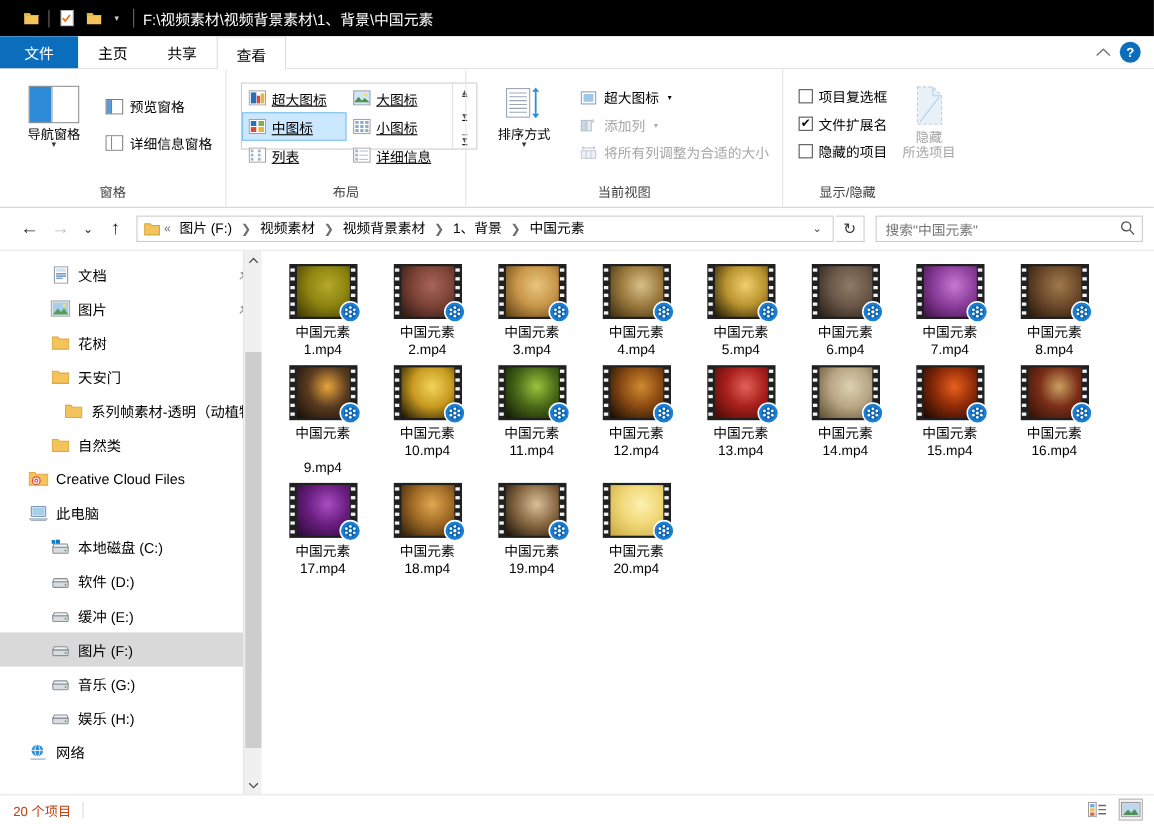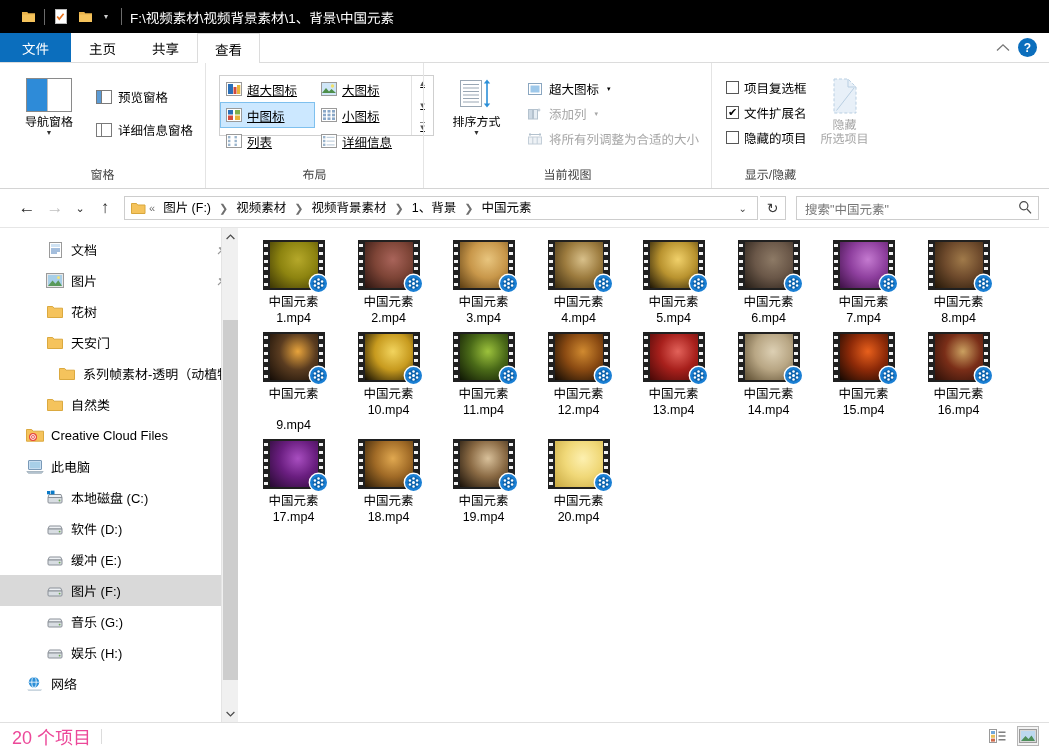--- a/index.html
+++ b/index.html
@@ -182,21 +182,21 @@
   .reel {
     position: absolute; right: -4px; bottom: -4px; width: 21px; height: 21px;
   }
   .tile .name { margin-top: 4px; font-size: 12.5px; line-height: 16px; text-align: center; color: #000; white-space: nowrap; }
 
   
   .statusbar {
     flex: 0 0 27px; height: 27px; border-top: 1px solid #e0e0e0; background: #fff;
     display: flex; align-items: center; padding: 0 10px 0 12px; gap: 10px;
   }
-  .status-text { font-size: 18px; color: #ec4899; }
+  .status-text { font-size: 12px; color: #c2410c; }
   .status-sep { width: 1px; height: 15px; background: #dcdcdc; }
   .status-right { margin-left: auto; display: flex; align-items: center; gap: 8px; }
   .viewbtn { width: 22px; height: 20px; display: flex; align-items: center; justify-content: center;
              border: 1px solid transparent; }
   .viewbtn.sel { border-color: #b6b6b6; background: #f2f2f2; }
 </style>
 </head>
 <body>
 
 <div class="app">

